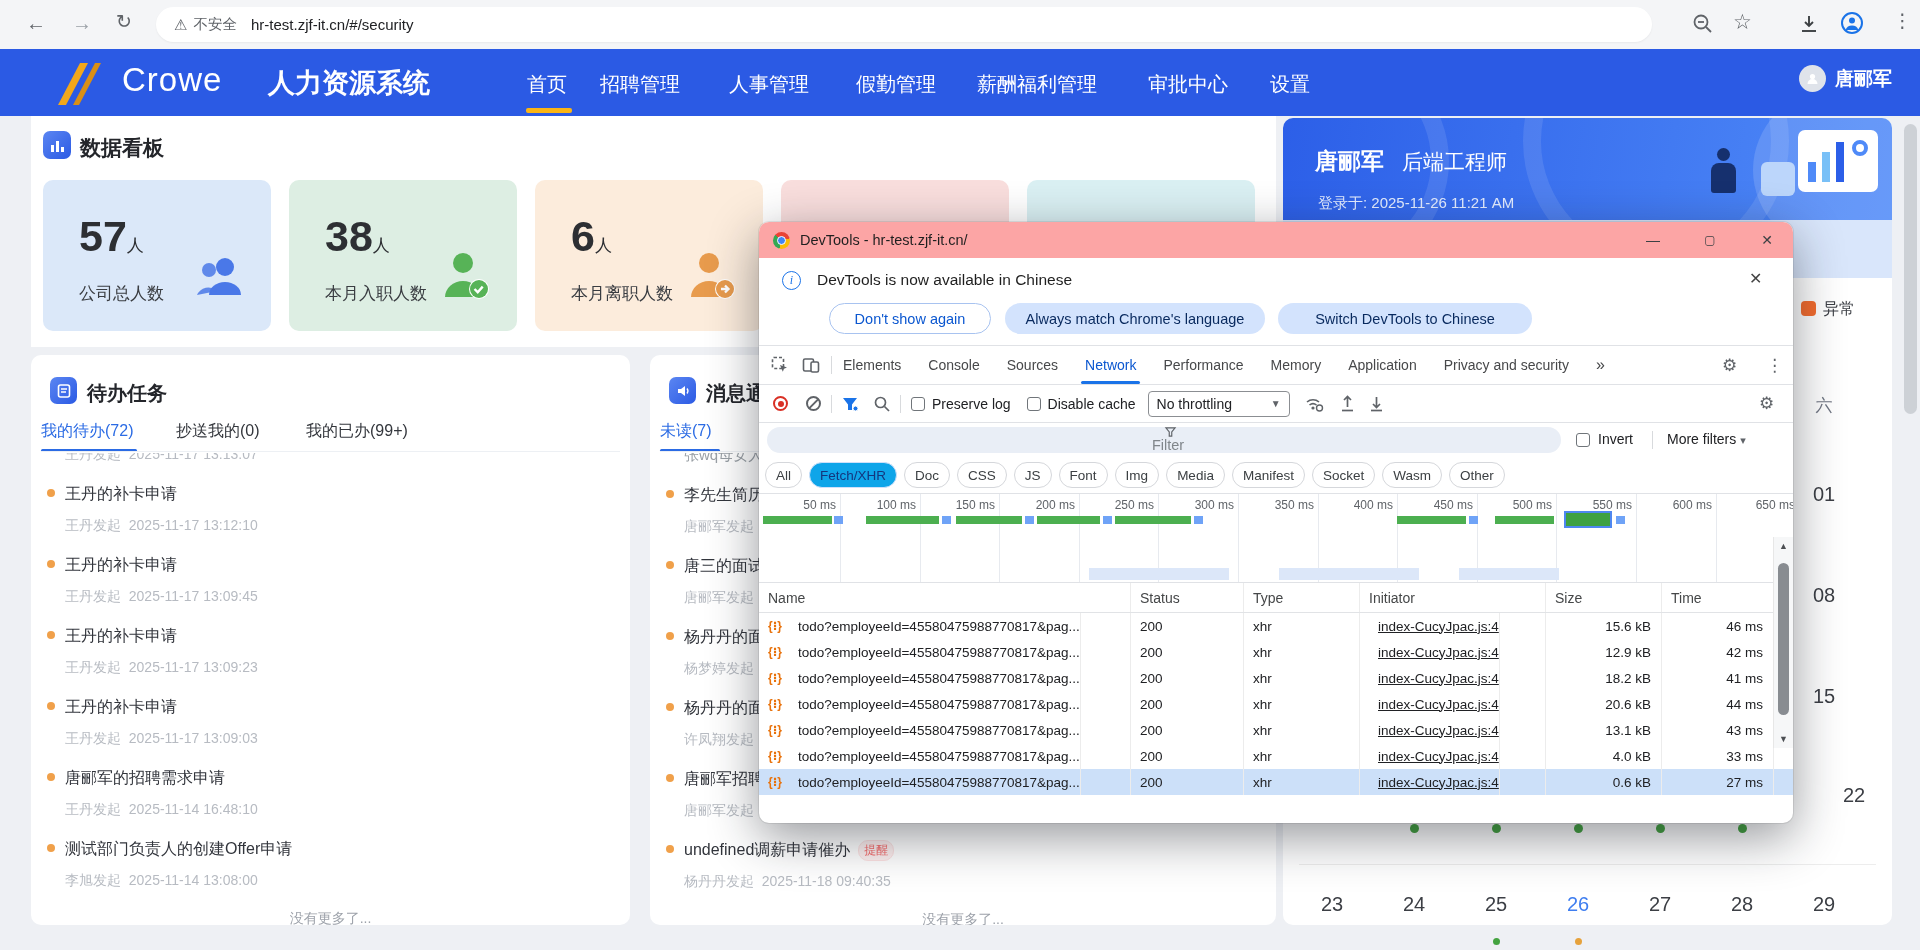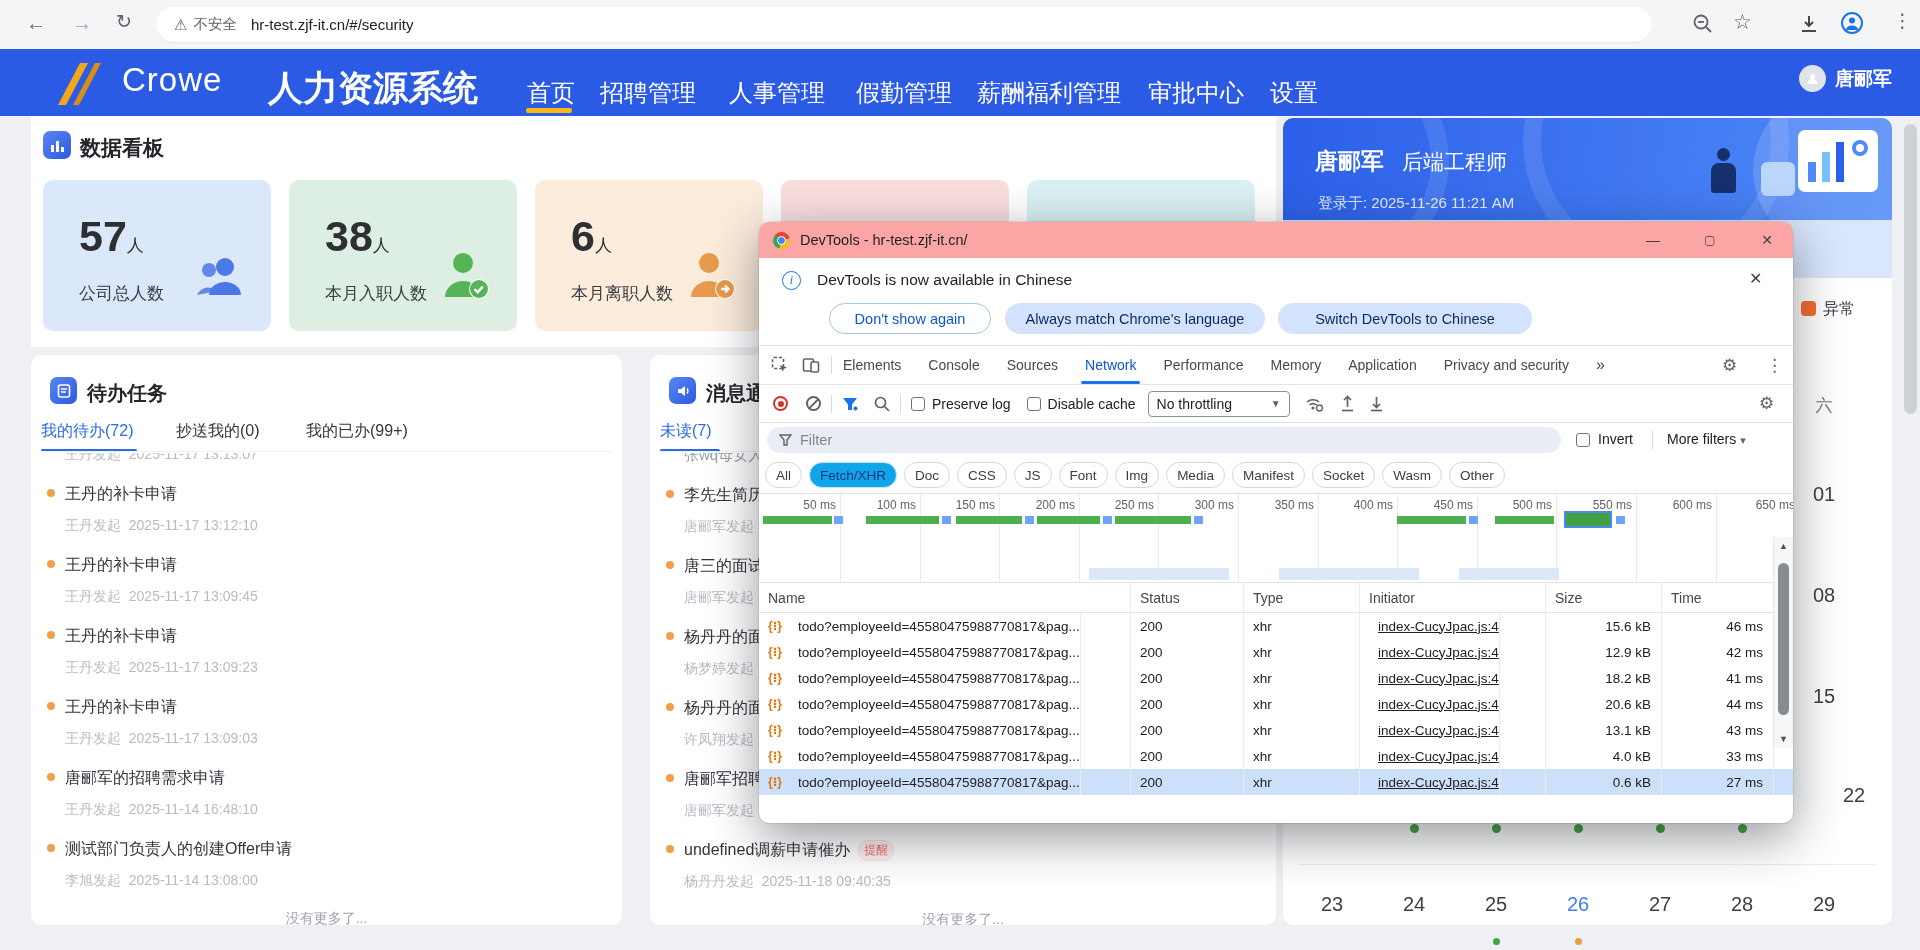--- a/index.html
+++ b/index.html
@@ -10,24 +10,24 @@
   
   .browser-bar{position:absolute;left:0;top:0;width:1920px;height:49px;background:#f4f5f7;border-bottom:1px solid #e3e5e9;}
   .bicon{position:absolute;color:#5f6368;font-size:20px;line-height:20px;}
   .omnibox{position:absolute;left:156px;top:7px;width:1496px;height:35px;background:#fff;border-radius:18px;display:flex;align-items:center;box-shadow:0 1px 2px rgba(0,0,0,.05);}
   .omnibox .warn{color:#5f6368;font-size:15px;margin-left:18px;}
   .omnibox .sec{color:#5f6368;font-size:14.5px;margin-left:6px;}
   .omnibox .url{color:#202124;font-size:15px;margin-left:14px;}
 
   
   .navbar{position:absolute;left:0;top:49px;width:1920px;height:67px;background:#2b5ae4;}
-  .nav-item{position:absolute;top:28px;color:#fff;font-size:24px;cursor:pointer;}
+  .nav-item{position:absolute;top:22px;color:#fff;font-size:20px;cursor:pointer;}
   .nav-underline{position:absolute;left:526px;top:59px;width:46px;height:5px;background:#fbb515;border-radius:2px;}
   .brand-text{position:absolute;left:122px;top:12px;color:#fff;font-size:33px;letter-spacing:1px;}
-  .brand-prod{position:absolute;left:268px;top:16px;color:#fff;font-size:35px;font-weight:bold;}
+  .brand-prod{position:absolute;left:268px;top:16px;color:#fff;font-size:27px;font-weight:bold;}
   .nav-user{position:absolute;right:28px;top:16px;display:flex;align-items:center;gap:9px;color:#fff;font-size:19px;font-weight:bold;}
   .nav-avatar{width:27px;height:27px;border-radius:50%;background:#dfe3ea;display:flex;align-items:center;justify-content:center;}
 
   
   .top-section{position:absolute;left:31px;top:116px;width:1245px;height:231px;background:#fff;}
   .sect-icon{position:absolute;left:43px;top:131px;width:28px;height:28px;border-radius:7px;background:linear-gradient(135deg,#5b86f2,#2b5ae4);display:flex;align-items:center;justify-content:center;}
   .sect-title{position:absolute;left:80px;top:134px;font-size:21px;font-weight:bold;color:#24262b;}
   .scard{position:absolute;top:180px;width:228px;height:151px;border-radius:10px;}
   .scard .num{position:absolute;left:36px;top:32px;font-size:43px;font-weight:bold;color:#2d2f33;}
   .scard .unit{font-size:17px;font-weight:normal;}
@@ -80,21 +80,21 @@
   .dt-tabbar{height:38px;background:#fff;border-bottom:1px solid #e0e2e6;position:relative;display:flex;align-items:center;}
   .dt-tab{font-size:14px;color:#47484a;margin-right:27px;position:relative;cursor:pointer;white-space:nowrap;}
   .dt-tab.active{color:#0b57d0;}
   .dt-tab.active::after{content:"";position:absolute;left:-4px;right:-4px;bottom:-11px;height:3px;background:#1a73e8;border-radius:2px;}
   .dt-nettb{height:37px;background:#fff;border-bottom:1px solid #e0e2e6;display:flex;align-items:center;position:relative;}
   .vsep{width:1px;height:18px;background:#d8dadd;margin:0 10px;}
   .cb{display:inline-block;width:14px;height:14px;border:1.5px solid #70757a;border-radius:3px;background:#fff;box-sizing:border-box;}
   .tb-label{font-size:14px;color:#202124;margin-left:7px;}
   .throttle{margin-left:12px;width:142px;height:26px;border:1px solid #8b8e92;border-radius:4px;display:flex;align-items:center;justify-content:space-between;padding:0 8px;box-sizing:border-box;cursor:pointer;}
   .dt-filterbar{height:34px;background:#fff;position:relative;}
-  .filter-pill{position:absolute;left:8px;top:4px;width:794px;height:26px;border-radius:13px;background:#e9eef6;display:flex;align-items:center;color:#80868b;}
+  .filter-pill{position:absolute;left:8px;top:4px;width:794px;height:26px;border-radius:13px;background:#e9eef6;display:flex;align-items:center;color:#80868b;flex-direction:column;}
   .dt-chips{height:36px;background:#fff;border-bottom:1px solid #e0e2e6;display:flex;align-items:center;padding-left:6px;gap:7px;}
   .chip{height:24px;padding:0 10px;border-radius:13px;border:1px solid #d5d7db;background:#fff;color:#3c4043;font-size:13.5px;display:flex;align-items:center;cursor:pointer;white-space:nowrap;}
   .chip.sel{background:#0ea5e9;border-color:#cfe0fa;color:#14367e;}
   .dt-timeline{height:88px;background:#fff;border-bottom:1px solid #e0e2e6;position:relative;overflow:hidden;}
   .vline{position:absolute;top:0;bottom:0;width:1px;background:#e7eaef;}
   .tick{position:absolute;top:4px;width:74px;text-align:right;font-size:12px;color:#5f6368;}
   .gbar{position:absolute;top:22px;height:8px;background:#4caf50;}
   .bsq{position:absolute;top:22px;height:8px;width:9px;background:#6fa3f7;}
   .gbar.sel{top:17px;height:17px;background:#3fa142;border:2px solid #4f87f0;box-sizing:border-box;}
   .film{position:absolute;top:74px;height:12px;background:#dce7f9;}
@@ -257,21 +257,21 @@
   <span class="cal-num" style="left:1466px;top:893px;">25</span>
   <span class="cal-num" style="left:1548px;top:893px;color:#3f7ef0;">26</span>
   <span class="cal-num" style="left:1630px;top:893px;">27</span>
   <span class="cal-num" style="left:1712px;top:893px;">28</span>
   <span class="cal-num" style="left:1794px;top:893px;">29</span>
   <span class="dot" style="left:1493px;top:938px;width:7px;height:7px;background:#44a340;"></span>
   <span class="dot" style="left:1575px;top:938px;width:7px;height:7px;background:#e6a23c;"></span>
 
   <div class="pbar-scroll"></div>
 
-  <div class="panel" style="left:31px;width:591px;">
+  <div class="panel" style="left:31px;width:591px;padding-left:8px;">
     <div class="p-head-icon">
       <svg width="14" height="14" viewBox="0 0 14 14">
           <rect x="1.5" y="1" width="11" height="12" rx="2" fill="none" stroke="#fff" stroke-width="1.6"></rect>
           <line x1="4" y1="5" x2="10" y2="5" stroke="#fff" stroke-width="1.4"></line>
           <line x1="4" y1="8" x2="9" y2="8" stroke="#fff" stroke-width="1.4"></line>
         </svg>
     </div>
     <div class="p-head-title">待办任务</div>
     <span class="p-tab active" style="left:10px;">我的待办(72)</span>
     <span class="p-tab" style="left:145px;">抄送我的(0)</span>

